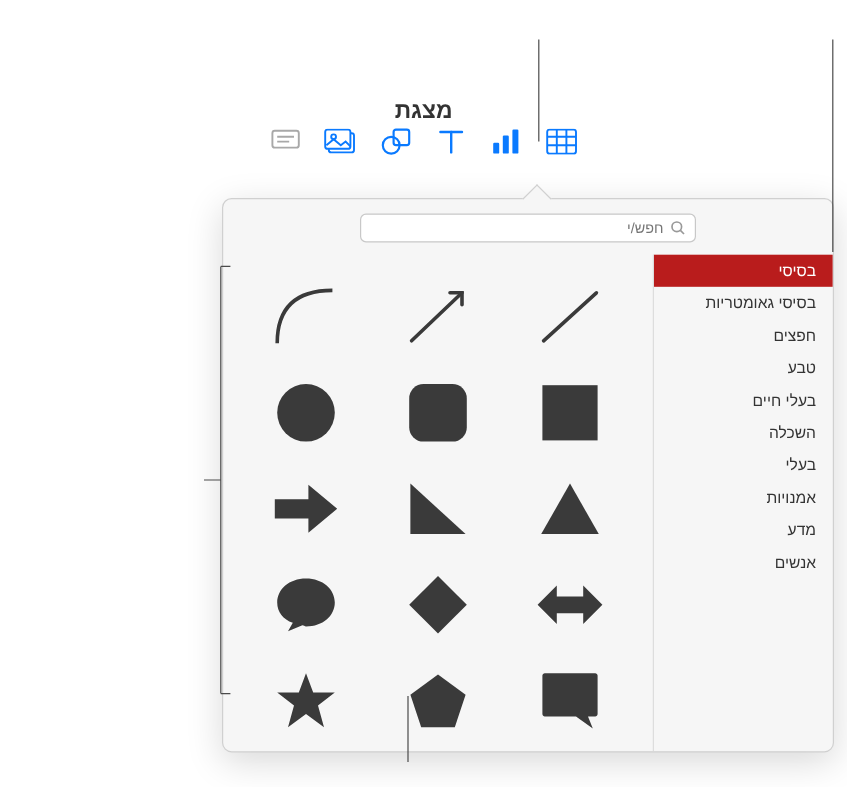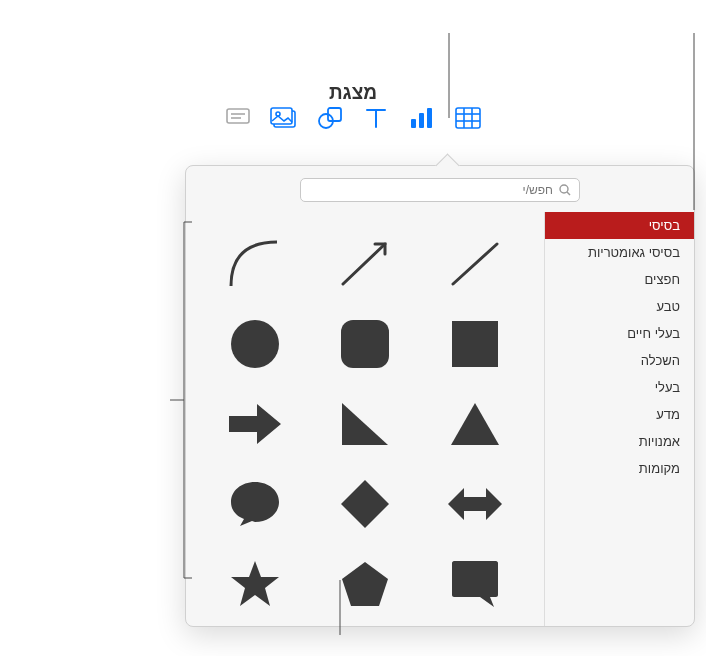--- a/index.html
+++ b/index.html
@@ -226,23 +226,23 @@
   </div>
   <div class="popover-body">
     <div class="category-list">
       <div class="category-item selected">בסיסי</div>
       <div class="category-item">בסיסי גאומטריות</div>
       <div class="category-item">חפצים</div>
       <div class="category-item">טבע</div>
       <div class="category-item">בעלי חיים</div>
       <div class="category-item">השכלה</div>
       <div class="category-item">בעלי</div>
+      <div class="category-item">אמנויות</div>
       <div class="category-item">מדע</div>
-      <div class="category-item">אמנויות</div>
-      <div class="category-item">מקומות</div>
+      <div class="category-item">אנשים</div>
     </div>
     <div class="shapes-grid">
 
       <div class="shape-cell">
         <svg width="60" height="56" viewBox="0 0 60 56">
             <path class="shp-stroke" d="M 6 50 Q 6 6 52 6"></path>
           </svg>
       </div>
       <div class="shape-cell">
         <svg width="60" height="56" viewBox="0 0 60 56">

